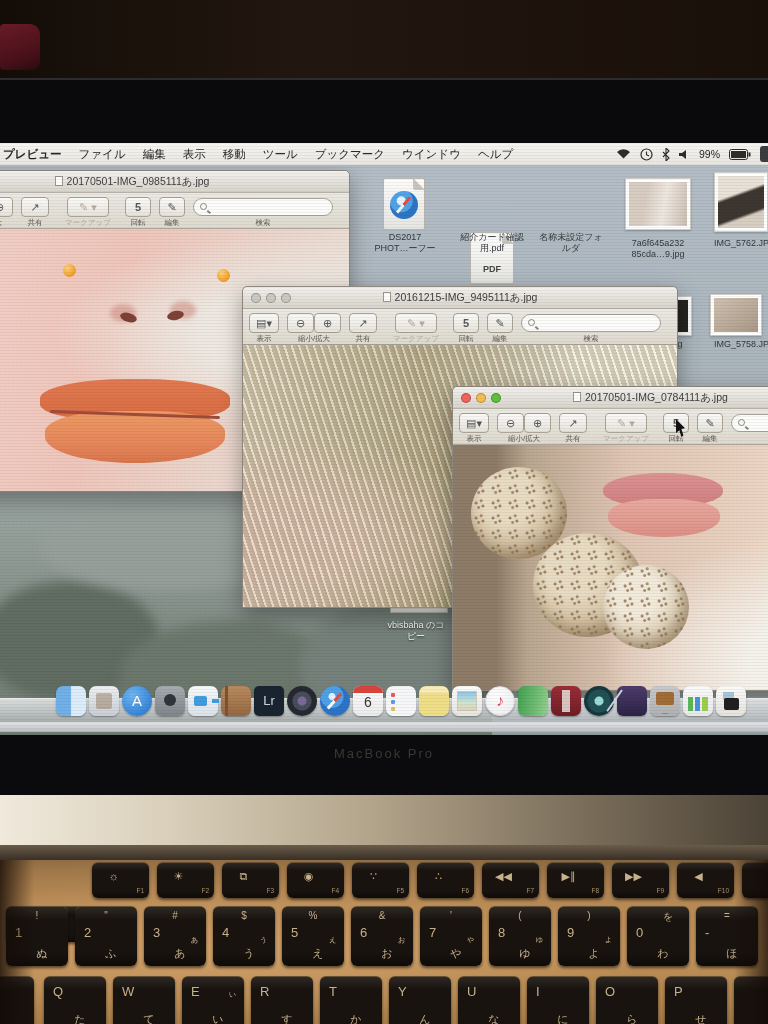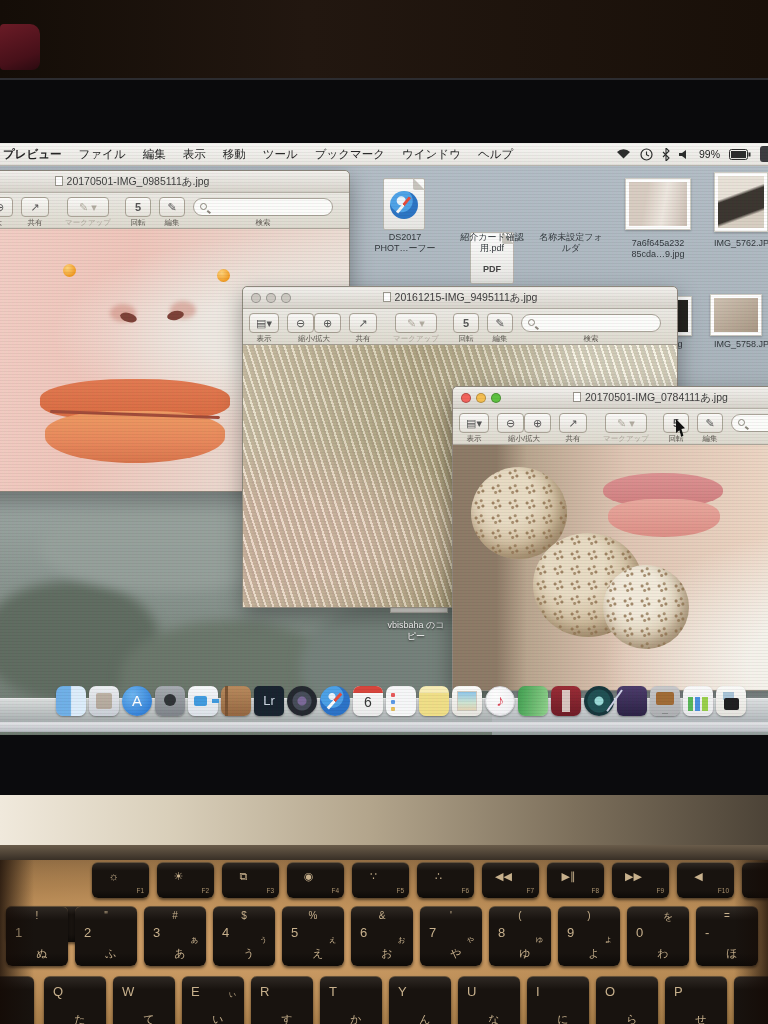--- a/index.html
+++ b/index.html
@@ -432,20 +432,21 @@
             <rect x="19.5" y="3.5" width="2" height="4" fill="#2a2a2a"></rect>
           </svg>
         <span class="inputsrc"></span>
       </span>
     </div>
 
     <div class="scanlines"></div>
   </div>
 
   <div class="bezel-bottom"></div>
+  <div class="brand">MacBook Pro</div>
   <div class="alu"></div>
   <div class="alu-groove"></div>
 
   <div class="kb">
     <div class="k esc">esc</div>
     <div class="k fk" style="left:92px;">
         <span class="fi">☼</span>
         <span class="fl">F1</span>
       </div>
     <div class="k fk" style="left:157px;">

